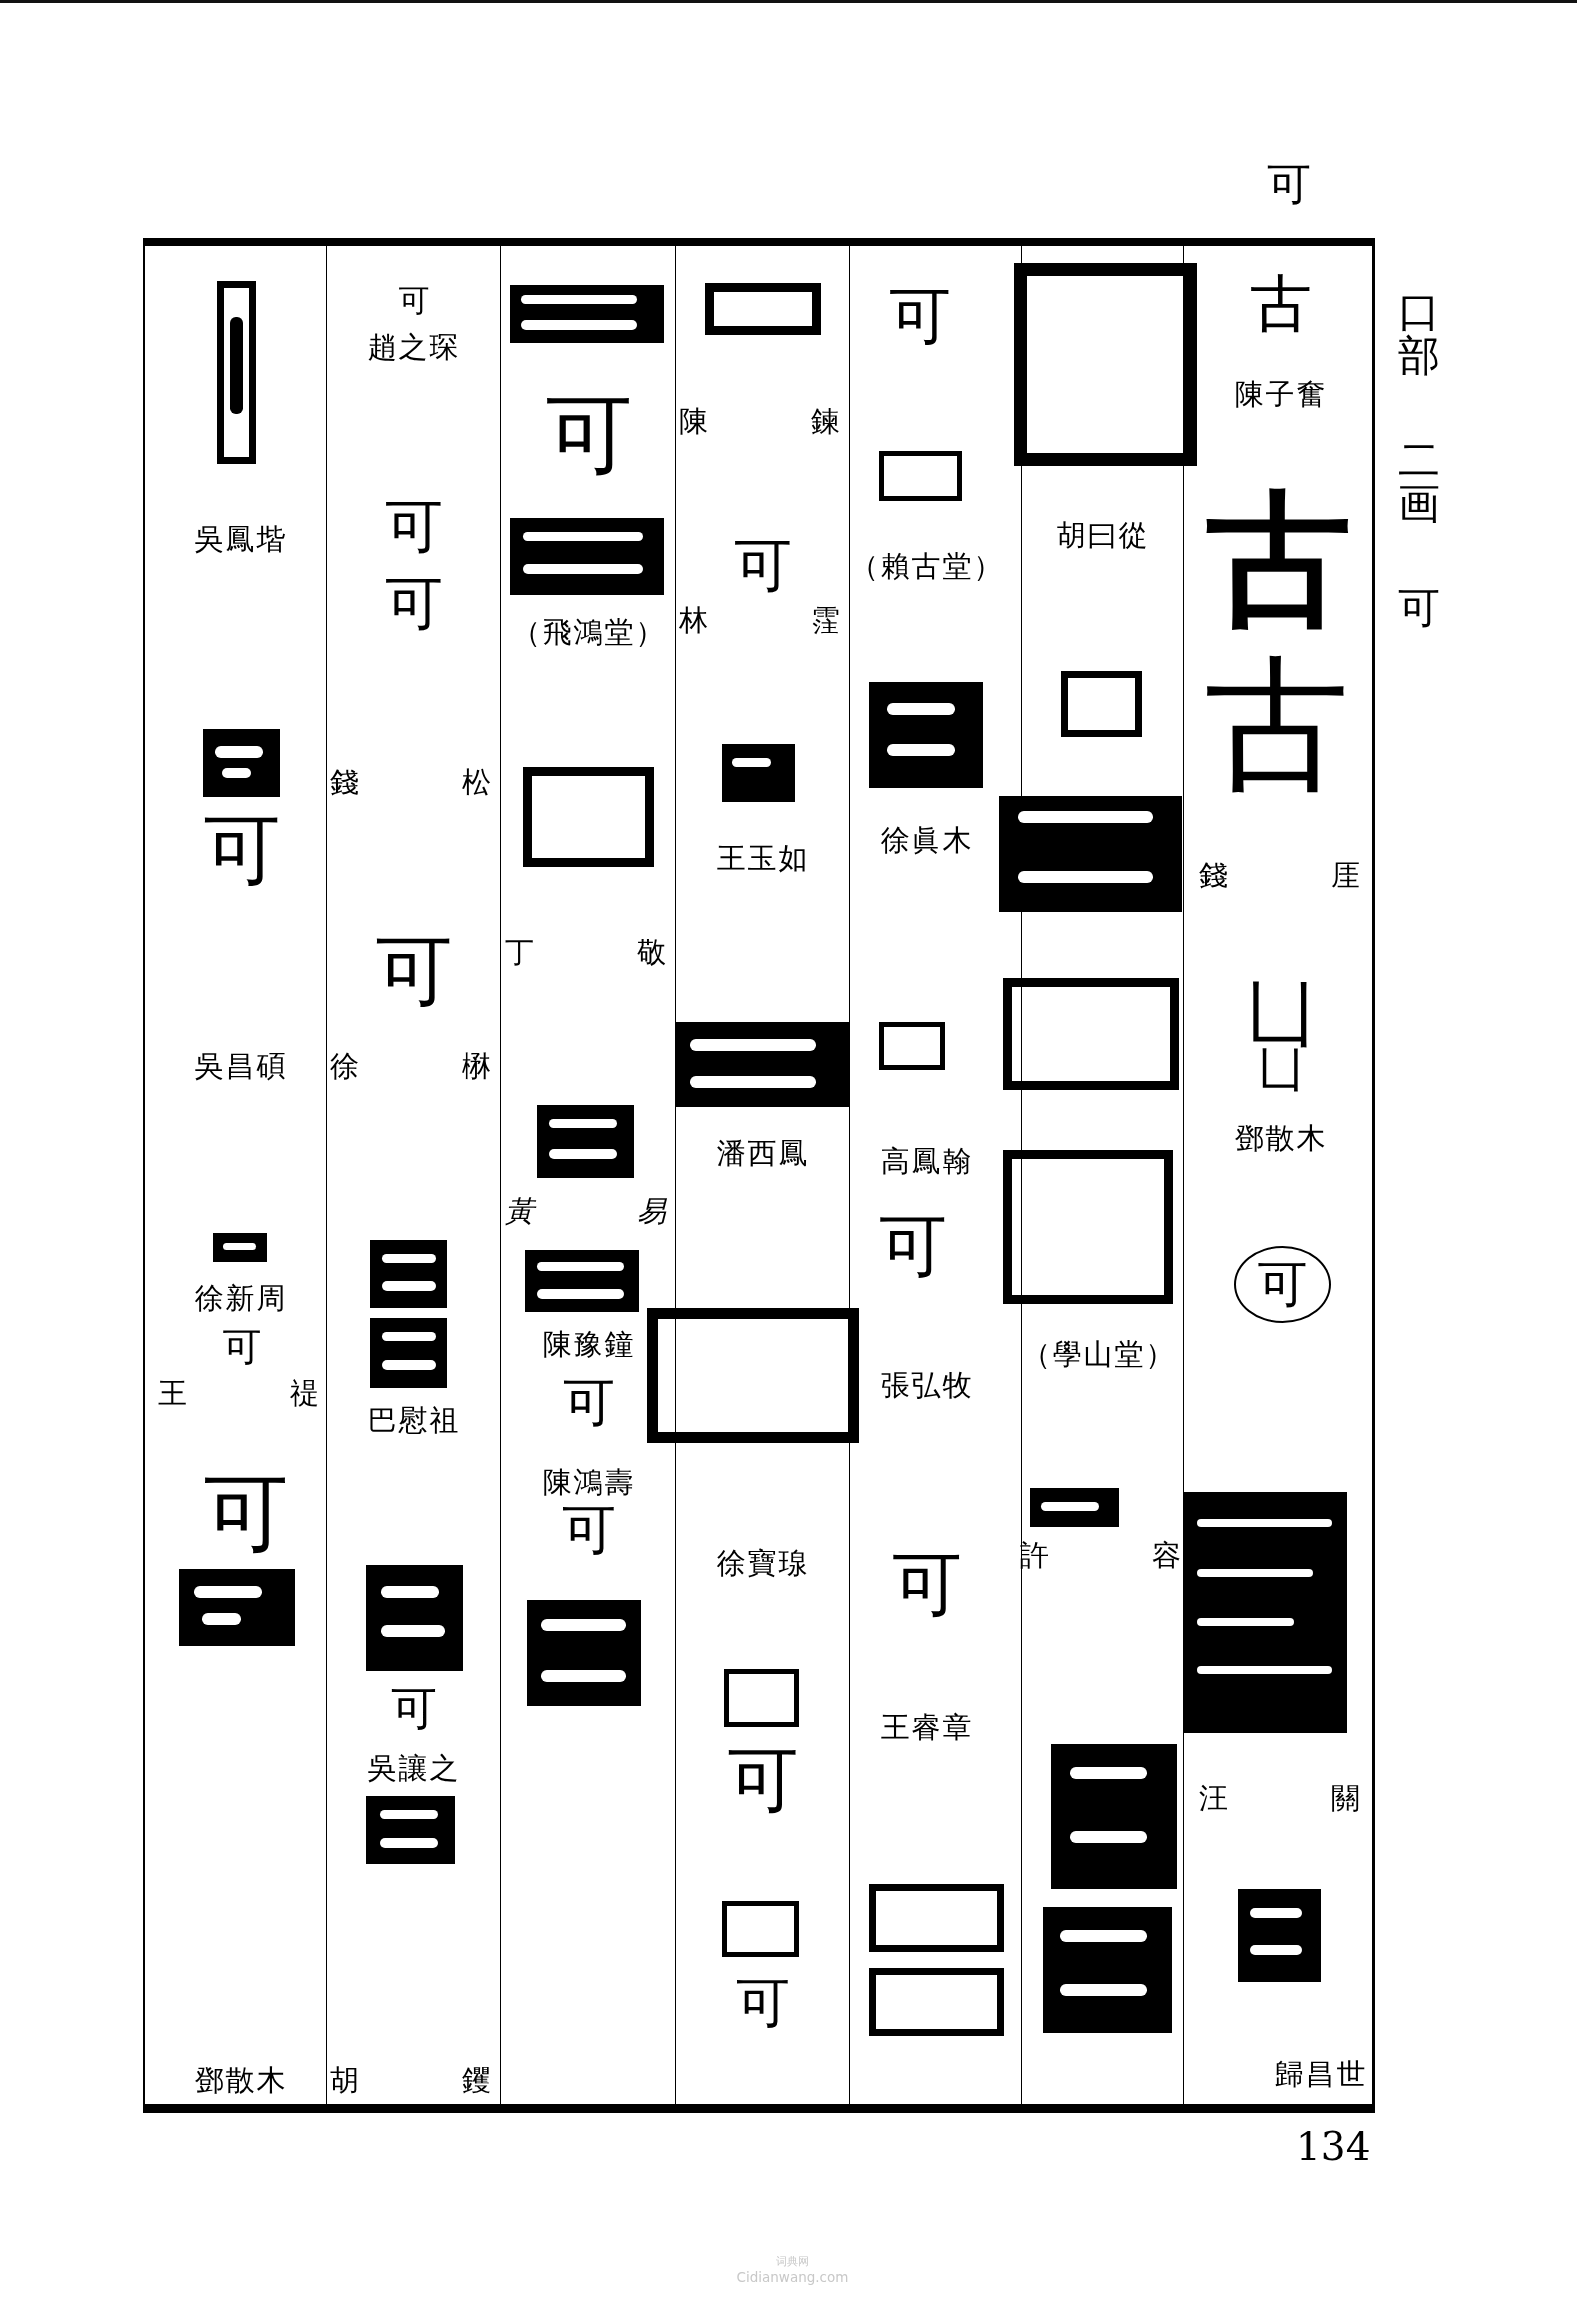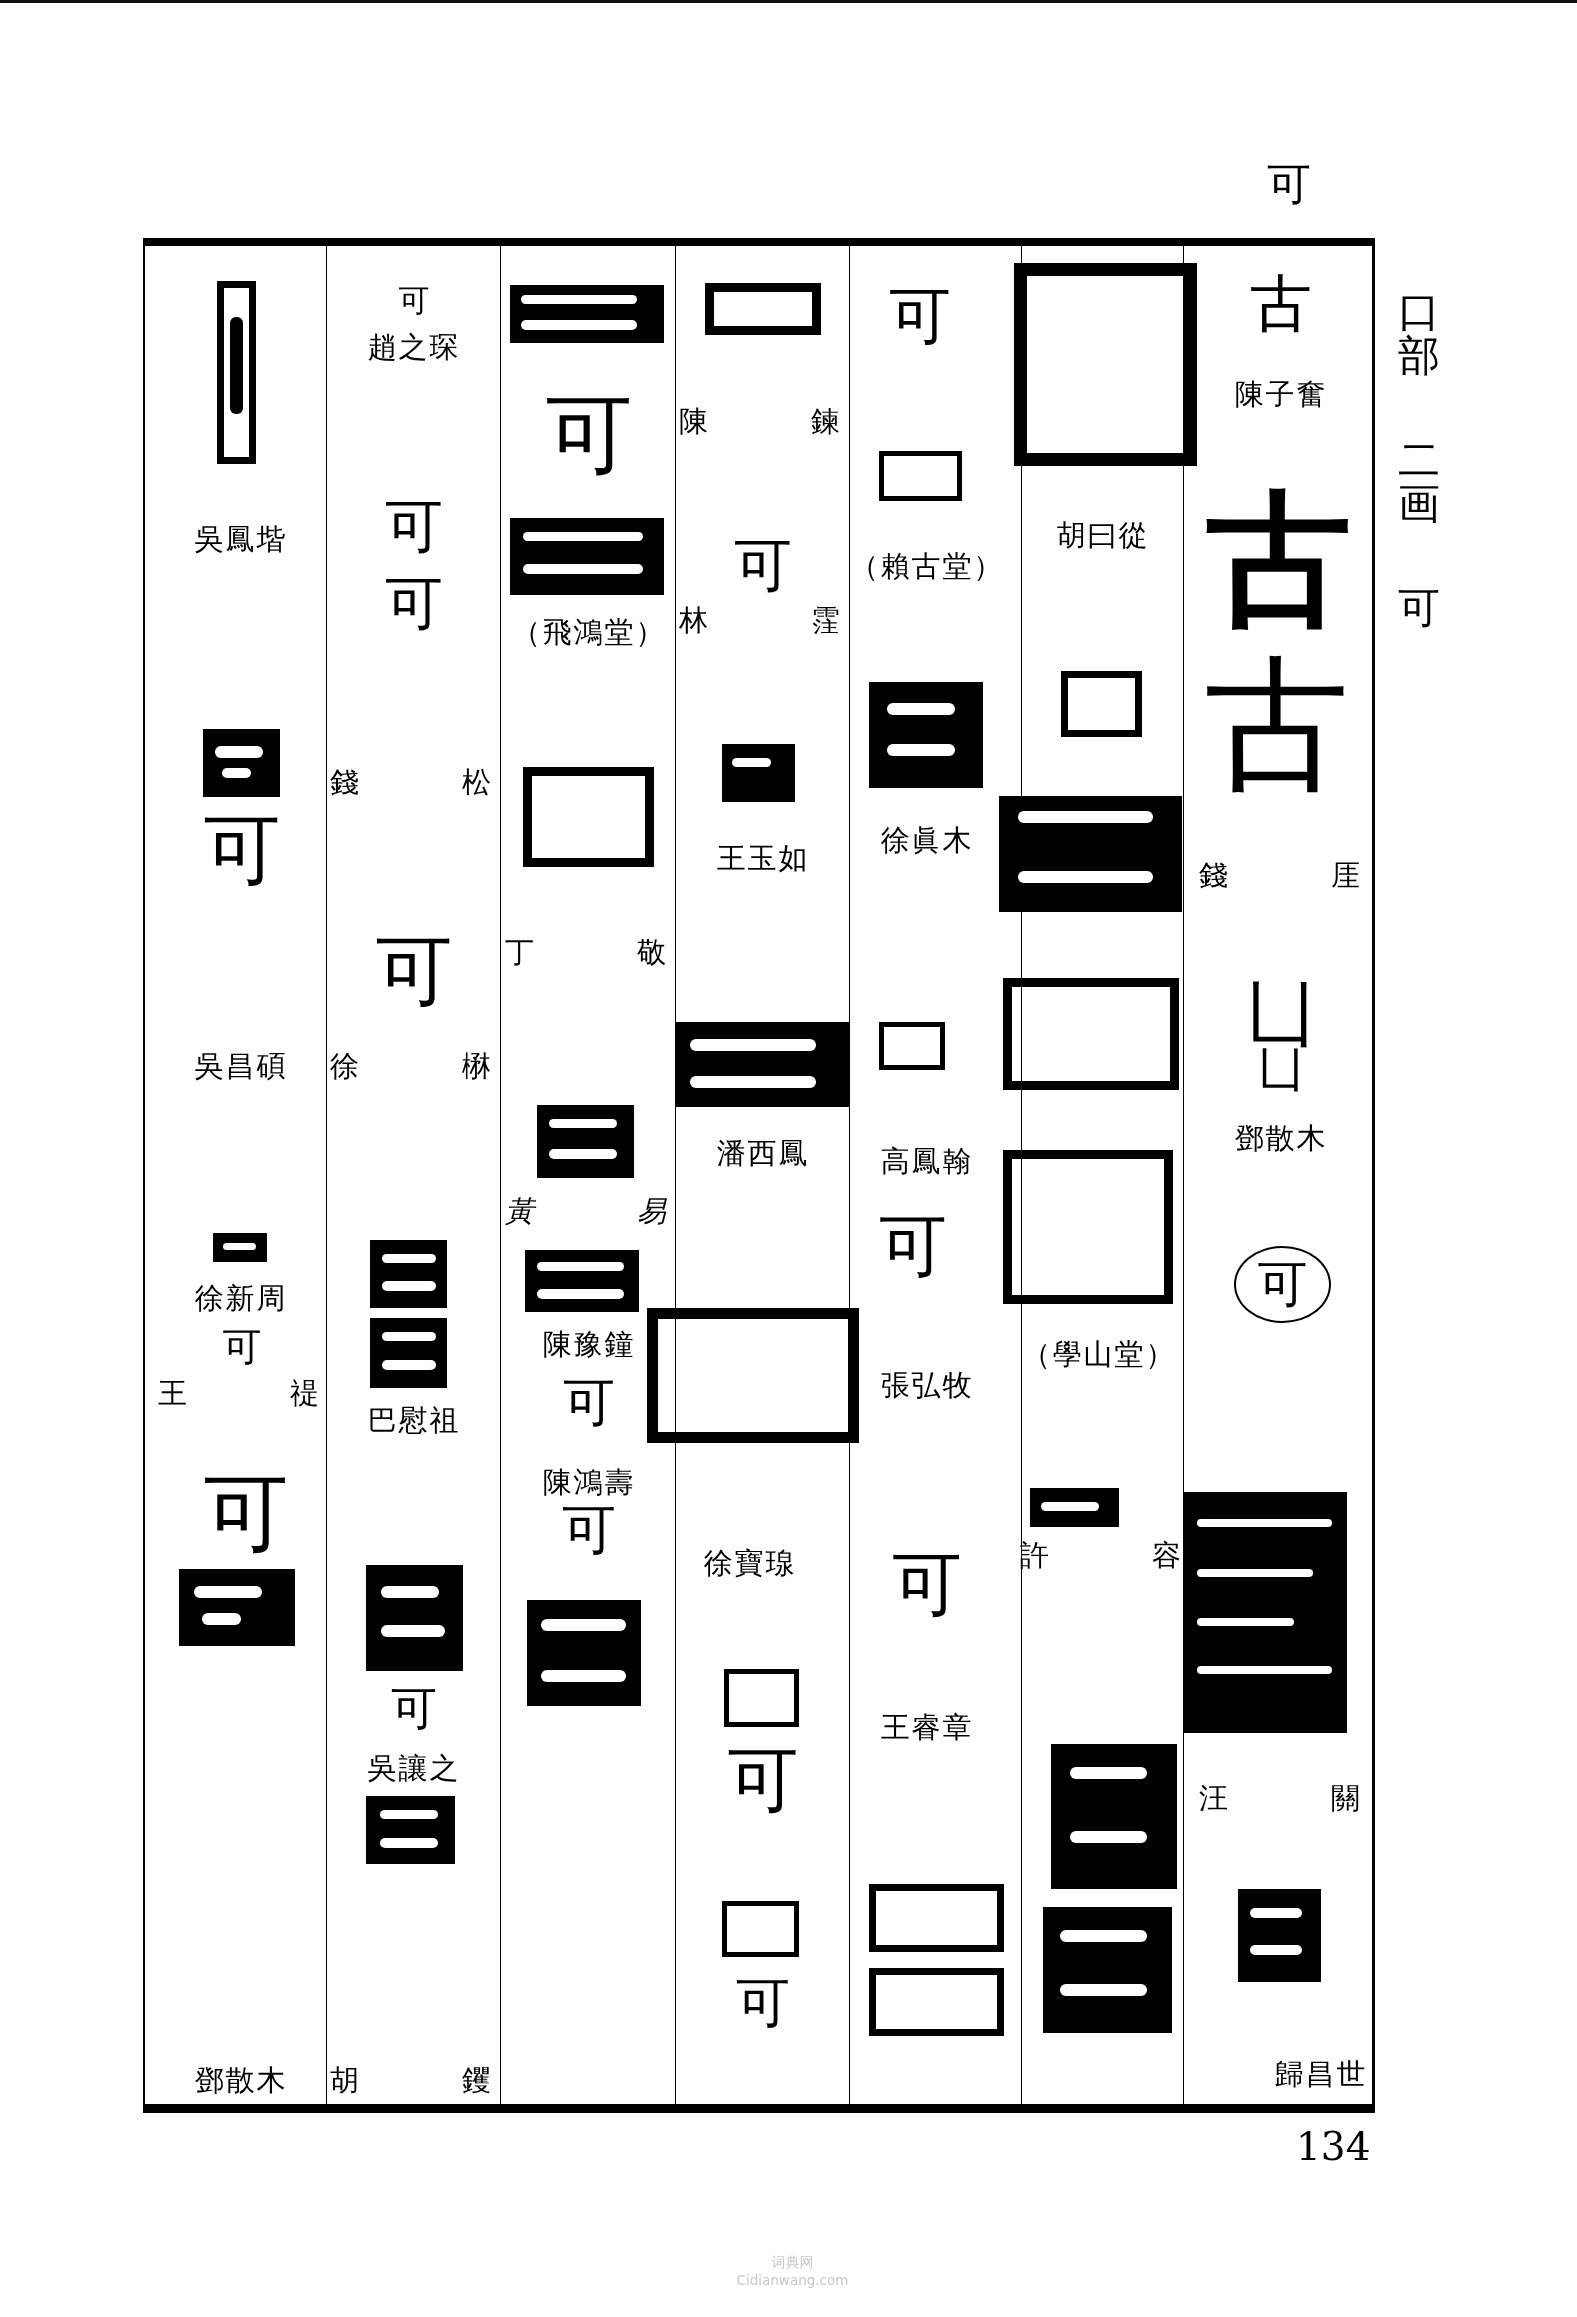--- a/index.html
+++ b/index.html
@@ -23,21 +23,21 @@
   .seal .bar { position: absolute; background: #fff; border-radius: 5.8px; }
   .seal.open .bar { background: #000; }
   .outline { position: absolute; border: 9.7px solid #000; box-sizing: border-box; }
   .circle { position: absolute; width: 97px; height: 77px; border: 2.9px solid #000; border-radius: 50%;
             display: flex; align-items: center; justify-content: center; font-size: 50px; box-sizing: border-box; }
   .glyph { position: absolute; font-size: 58px; line-height: 1; transform: translateX(-50%); }
   .glyph.big { font-size: 145px; font-weight: bold; }
   .page-num { position: absolute; left: 1296px; top: 2124px; font-size: 39px; }
   .watermark { position: absolute; left: 720px; top: 2254px; font-family: "DejaVu Sans", sans-serif;
                color: #c8c8c8; text-align: center; width: 145px; }
-  .watermark .cn { font-size: 14px; }
+  .watermark .cn { font-size: 11px; }
   .watermark .en { font-size: 13.5px; }
 </style>
 </head>
 <body>
 
 <div class="topline"></div>
 
 <div class="head-char">可</div>
 
 <div class="side">
@@ -153,21 +153,21 @@
     </div>
     <div class="label" style="left:87px;top:593px;">王玉如</div>
     <div class="seal solid" style="left:0px;top:776px;width:174px;height:85px;">
       <div class="bar" style="left:13.5px;top:17.4px;width:126px;height:11.6px;"></div>
       <div class="bar" style="left:13.5px;top:54px;width:126px;height:11.6px;"></div>
     </div>
     <div class="label" style="left:87px;top:888px;">潘西鳳</div>
     <div class="outline" style="left:-29px;top:1062px;width:212px;height:135px;border-width:11.6px;">
       <div class="barw" style="left:29px;top:39px;width:116px;height:9.7px;"></div>
     </div>
-    <div class="label" style="left:74px;top:1298px;font-family:Liberation Mono, monospace;">徐寶瑔</div>
+    <div class="label" style="left:87px;top:1298px;font-family:Liberation Mono, monospace;">徐寶瑔</div>
     <div class="outline" style="left:48px;top:1423px;width:75px;height:58px;border-width:5.8px;"></div>
     <div class="glyph" style="left:87px;top:1498px;font-size:71px;">可</div>
     <div class="outline" style="left:46px;top:1655px;width:77px;height:56px;border-width:5.8px;"></div>
     <div class="glyph" style="left:87px;top:1730px;font-size:54px;">可</div>
   </div>
 
   <div class="col" style="left:705px;width:172px;">
     <div class="glyph" style="left:70px;top:39px;font-size:62px;">可</div>
     <div class="outline" style="left:29px;top:205px;width:83px;height:50px;border-width:5.8px;"></div>
     <div class="label" style="left:77px;top:301px;text-align:center;">（賴古堂）</div>

